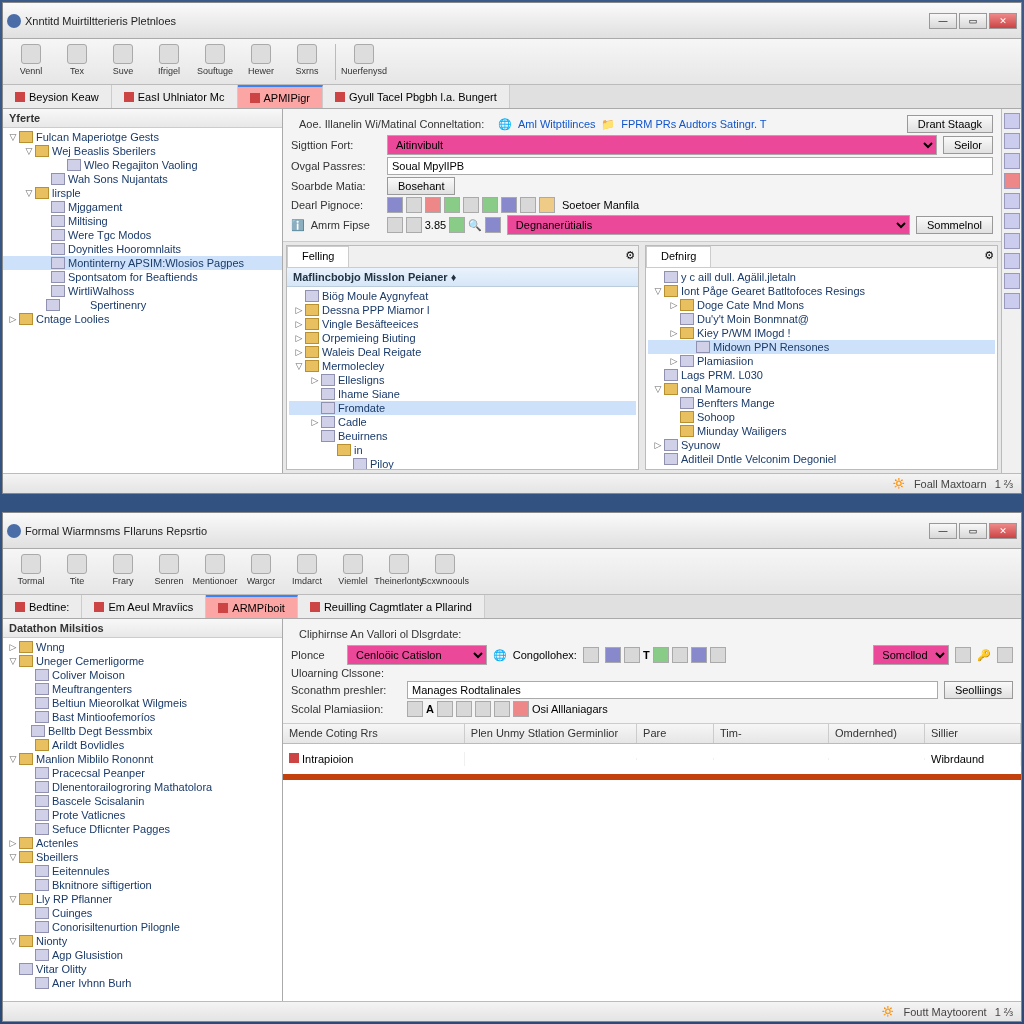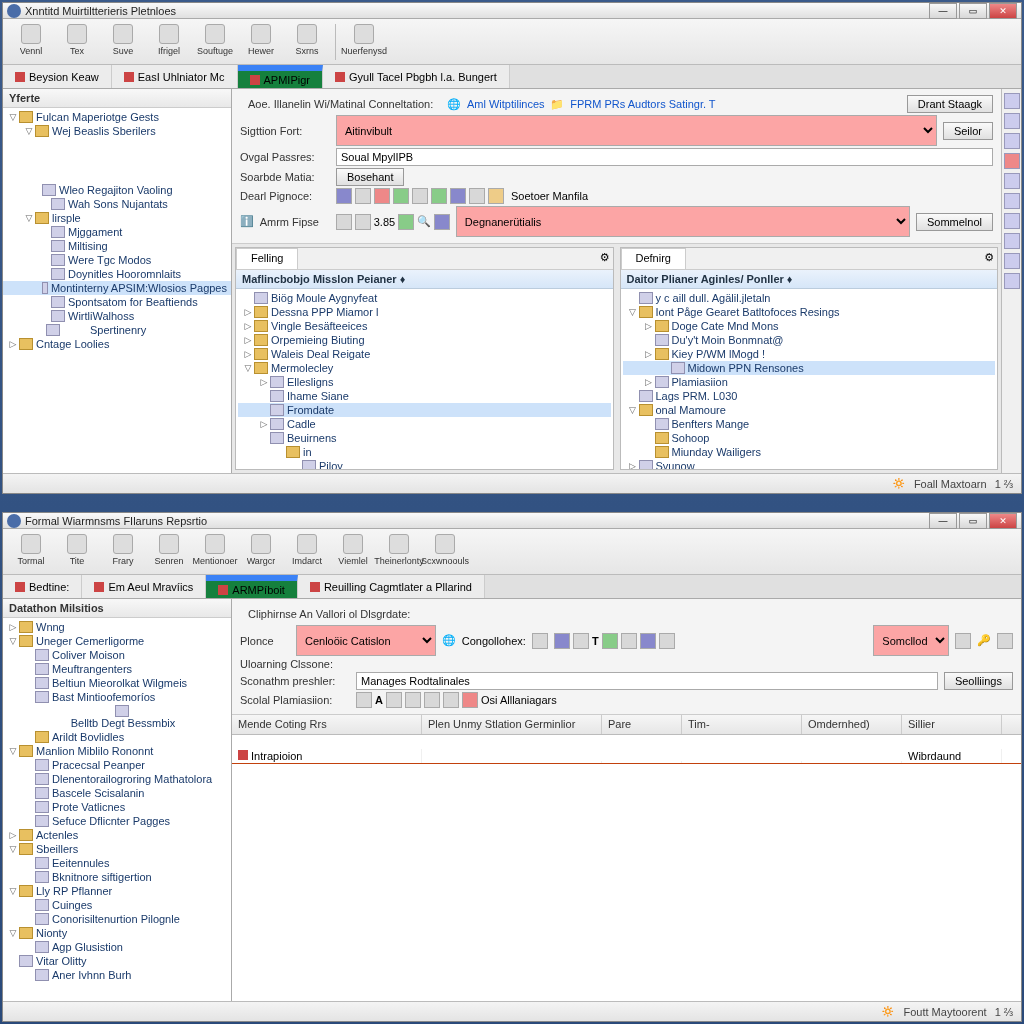--- a/index.html
+++ b/index.html
@@ -1,71 +1,71 @@
 <!DOCTYPE html>
 <html><head>
 <meta charset="utf-8">
 <style>
 * { box-sizing: border-box; margin: 0; padding: 0; font-family: Tahoma, sans-serif; font-size: 11px; }
 body { background: linear-gradient(180deg, #3a5a8a 0%, #2a4a7a 100%); width: 1024px; height: 1024px; overflow: hidden; }
 .window { background: #e8e8e8; border: 1px solid #888; margin: 2px; display: flex; flex-direction: column; }
 .window.top { height: 492px; }
 .window.bottom { height: 510px; margin-top: 18px; }
-.titlebar { background: linear-gradient(180deg,#fafafa,#e0e0e0); height: 16px; display: flex; align-items: center; padding: 0 4px; border-bottom: 1px solid #aaa; }
+.titlebar { background: linear-gradient(180deg,#fafafa,#e0e0e0); height: 36px; display: flex; align-items: center; padding: 0 4px; border-bottom: 1px solid #aaa; }
 .titlebar .app-icon { width: 14px; height: 14px; background: #4a6da8; border-radius: 50%; margin-right: 4px; }
 .titlebar .title { flex: 1; color: #222; }
 .win-btns { display: flex; gap: 2px; }
 .win-btn { width: 28px; height: 16px; background: linear-gradient(180deg,#f8f8f8,#d8d8d8); border: 1px solid #999; text-align: center; font-size: 9px; line-height: 14px; }
 .win-btn.close { background: linear-gradient(180deg,#e88,#c44); color: #fff; }
 .toolbar { background: linear-gradient(180deg,#f6f6f6,#e6e6e6); height: 46px; display: flex; align-items: center; padding: 2px 6px; border-bottom: 1px solid #bbb; gap: 2px; }
 .toolbar-item { display: flex; flex-direction: column; align-items: center; width: 44px; height: 40px; padding: 2px; cursor: pointer; }
 .tb-icon { width: 20px; height: 20px; background: #ddd; border: 1px solid #aaa; border-radius: 3px; }
 .tb-label { font-size: 9px; color: #333; margin-top: 2px; white-space: nowrap; overflow: hidden; }
 .toolbar-sep { width: 1px; height: 36px; background: #bbb; margin: 0 4px; }
 .tabbar { display: flex; background: #e0e0e0; height: 24px; border-bottom: 1px solid #aaa; }
 .tab { padding: 4px 12px; background: #ececec; border-right: 1px solid #ccc; display: flex; align-items: center; gap: 4px; cursor: pointer; }
-.tab.active { background: #15803d; border-top: 6px solid #3b82f6; }
+.tab.active { background: #fca5a5; border-top: 2px solid #3b82f6; }
 .tiny-icon { width: 10px; height: 10px; background: #c44; display: inline-block; }
 .body { flex: 1; display: flex; overflow: hidden; }
-.sidebar { width: 229px; background: #fff; border-right: 1px solid #aaa; overflow-y: auto; }
+.sidebar { width: 280px; background: #fff; border-right: 1px solid #aaa; overflow-y: auto; }
 .side-head { padding: 3px 6px; background: linear-gradient(180deg,#f8f8f8,#e8e8e8); border-bottom: 1px solid #ccc; font-weight: bold; color: #333; }
 .tree { padding: 2px 0; }
 .tree-node { display: flex; align-items: center; padding: 1px 4px; cursor: pointer; white-space: nowrap; }
 .tree-node.selected { background: #cde2fa; }
 .tree-toggle { width: 12px; text-align: center; color: #666; font-size: 9px; }
 .tree-icon { width: 14px; height: 12px; background: #e8c060; border: 1px solid #b89030; margin-right: 3px; }
 .tree-icon.file { background: #d0d0e8; border-color: #9090b0; }
 .tree-label { color: #1a3a6a; }
 .main { flex: 1; display: flex; flex-direction: column; overflow: hidden; }
 .form-area { padding: 4px 8px; background: #f4f4f4; border-bottom: 1px solid #ccc; }
 .form-row { display: flex; align-items: center; margin: 2px 0; gap: 6px; }
 .form-label { width: 90px; color: #333; }
 .form-input { flex: 1; height: 18px; border: 1px solid #aaa; background: #fff; padding: 0 4px; }
-.form-select { height: 31px; border: 1px solid #aaa; background: #fca5a5; padding: 0 4px; }
+.form-select { height: 20px; border: 1px solid #aaa; background: #ec4899; padding: 0 4px; }
 .btn { padding: 2px 10px; background: linear-gradient(180deg,#fafafa,#e0e0e0); border: 1px solid #999; cursor: pointer; }
 .icon-strip { display: flex; gap: 3px; align-items: center; }
 .mini-ic { width: 16px; height: 16px; background: #d8d8d8; border: 1px solid #aaa; cursor: pointer; }
 .mini-ic.red { background: #e88; }
 .mini-ic.green { background: #8c8; }
 .mini-ic.blue { background: #88c; }
 .mini-ic.yellow { background: #ec8; }
 .dual { flex: 1; display: flex; overflow: hidden; }
 .pane { flex: 1; background: #fff; border: 1px solid #bbb; margin: 3px; display: flex; flex-direction: column; overflow: hidden; }
 .pane-tabs { display: flex; background: #f0f0f0; border-bottom: 1px solid #ccc; height: 22px; }
 .pane-tab { padding: 3px 14px; cursor: pointer; }
 .pane-tab.active { background: #fff; border: 1px solid #ccc; border-bottom: none; }
 .pane-head { padding: 3px 6px; background: linear-gradient(180deg,#eaf2fc,#d6e6f8); border-bottom: 1px solid #bcd; font-weight: bold; color: #234; display:flex; justify-content:space-between; }
 .pane-body { flex: 1; overflow-y: auto; padding: 2px; }
 .rightbar { width: 20px; background: #f0f0f0; border-left: 1px solid #bbb; display: flex; flex-direction: column; gap: 4px; padding: 4px 2px; }
 .rb-ic { width: 16px; height: 16px; background: #cce; border: 1px solid #99b; cursor: pointer; }
 .statusbar { height: 20px; background: linear-gradient(180deg,#f4f4f4,#e4e4e4); border-top: 1px solid #bbb; display: flex; align-items: center; justify-content: flex-end; padding: 0 8px; gap: 8px; color: #444; }
 .table-head { display: flex; background: linear-gradient(180deg,#f6f6f6,#e6e6e6); border-bottom: 1px solid #bbb; height: 20px; }
 .th { padding: 3px 6px; border-right: 1px solid #ccc; color: #333; font-weight: normal; }
 .table-body { flex: 1; overflow: auto; background: #fff; }
-.tr { display: flex; border-bottom: 1px solid #c2410c; height: 29px; align-items: flex-end; }
+.tr { display: flex; border-bottom: 6px solid #c2410c; height: 36px; align-items: center; }
 .td { padding: 1px 6px; border-right: 1px solid #f0f0f0; overflow: hidden; white-space: nowrap; }
 .crumb { padding: 3px 8px; color: #333; }
 </style>
 </head>
 <body>
 
 <div class="window top">
   <div class="titlebar">
     <div class="app-icon"></div>
     <span class="title">Xnntitd Muirtiltterieris Pletnloes</span>
@@ -135,21 +135,21 @@
           <div class="tree-node" style="padding-left: 4px;">
             <span class="tree-toggle">▽</span>
             <span class="tree-icon "></span>
             <span class="tree-label">Fulcan Maperiotge Gests</span>
           </div>
           <div class="tree-node" style="padding-left: 20px;">
             <span class="tree-toggle">▽</span>
             <span class="tree-icon "></span>
             <span class="tree-label">Wej Beaslis Sberilers</span>
           </div>
-          <div class="tree-node" style="padding-left: 27px; margin-top: 45px;">
+          <div class="tree-node" style="padding-left: 52px;">
             <span class="tree-toggle"></span>
             <span class="tree-icon file"></span>
             <span class="tree-label">Wleo Regajiton Vaoling</span>
           </div>
           <div class="tree-node" style="padding-left: 36px;">
             <span class="tree-toggle"></span>
             <span class="tree-icon file"></span>
             <span class="tree-label">Wah Sons Nujantats</span>
           </div>
           <div class="tree-node" style="padding-left: 20px;">
@@ -344,23 +344,20 @@
                 <span class="tree-icon file"></span>
                 <span class="tree-label">Ratole</span>
               </div>
             </div>
         </div>
         <div class="pane">
           <div class="pane-tabs">
               <div class="pane-tab active">Defnirg</div>
               <div style="flex:1"></div>
               <span style="padding:3px">⚙</span>
-            </div>
-          <div class="pane-head">
-              <span>Daitor Plianer Aginles/ Ponller ♦</span>
             </div>
           <div class="pane-body" id="top-right-tree">
               <div class="tree-node" style="padding-left: 4px;">
                 <span class="tree-toggle"></span>
                 <span class="tree-icon file"></span>
                 <span class="tree-label">y c aill dull. Agälil.jletaln</span>
               </div>
               <div class="tree-node" style="padding-left: 4px;">
                 <span class="tree-toggle">▽</span>
                 <span class="tree-icon "></span>
@@ -547,21 +544,21 @@
           <div class="tree-node" style="padding-left: 20px;">
             <span class="tree-toggle"></span>
             <span class="tree-icon file"></span>
             <span class="tree-label">Beltiun Mieorolkat Wilgmeis</span>
           </div>
           <div class="tree-node" style="padding-left: 20px;">
             <span class="tree-toggle"></span>
             <span class="tree-icon file"></span>
             <span class="tree-label">Bast Mintioofemoríos</span>
           </div>
-          <div class="tree-node" style="padding-left: 16px; flex-direction: column;">
+          <div class="tree-node" style="padding-left: 16px;">
             <span class="tree-toggle"></span>
             <span class="tree-icon file"></span>
             <span class="tree-label">Belltb Degt Bessmbix</span>
           </div>
           <div class="tree-node" style="padding-left: 20px;">
             <span class="tree-toggle"></span>
             <span class="tree-icon "></span>
             <span class="tree-label">Arildt Bovlidles</span>
           </div>
           <div class="tree-node" style="padding-left: 4px;">

